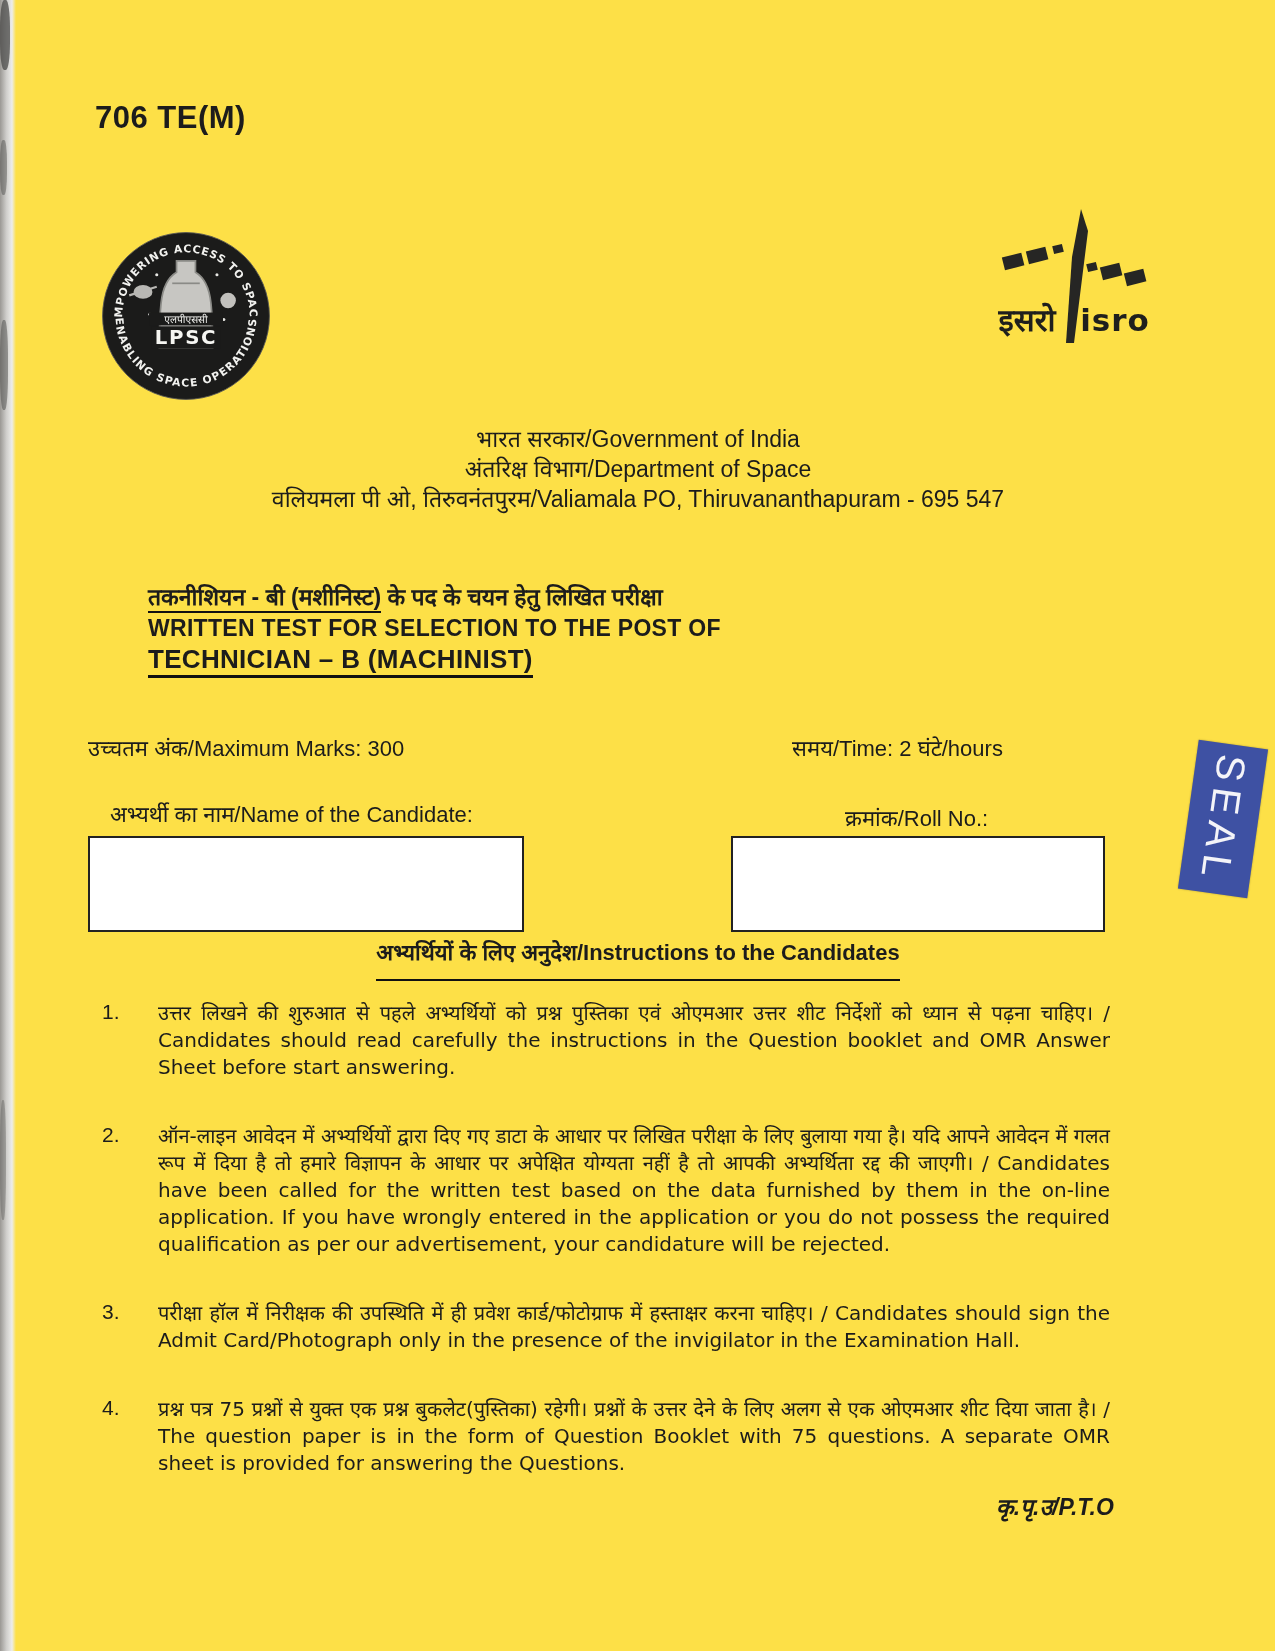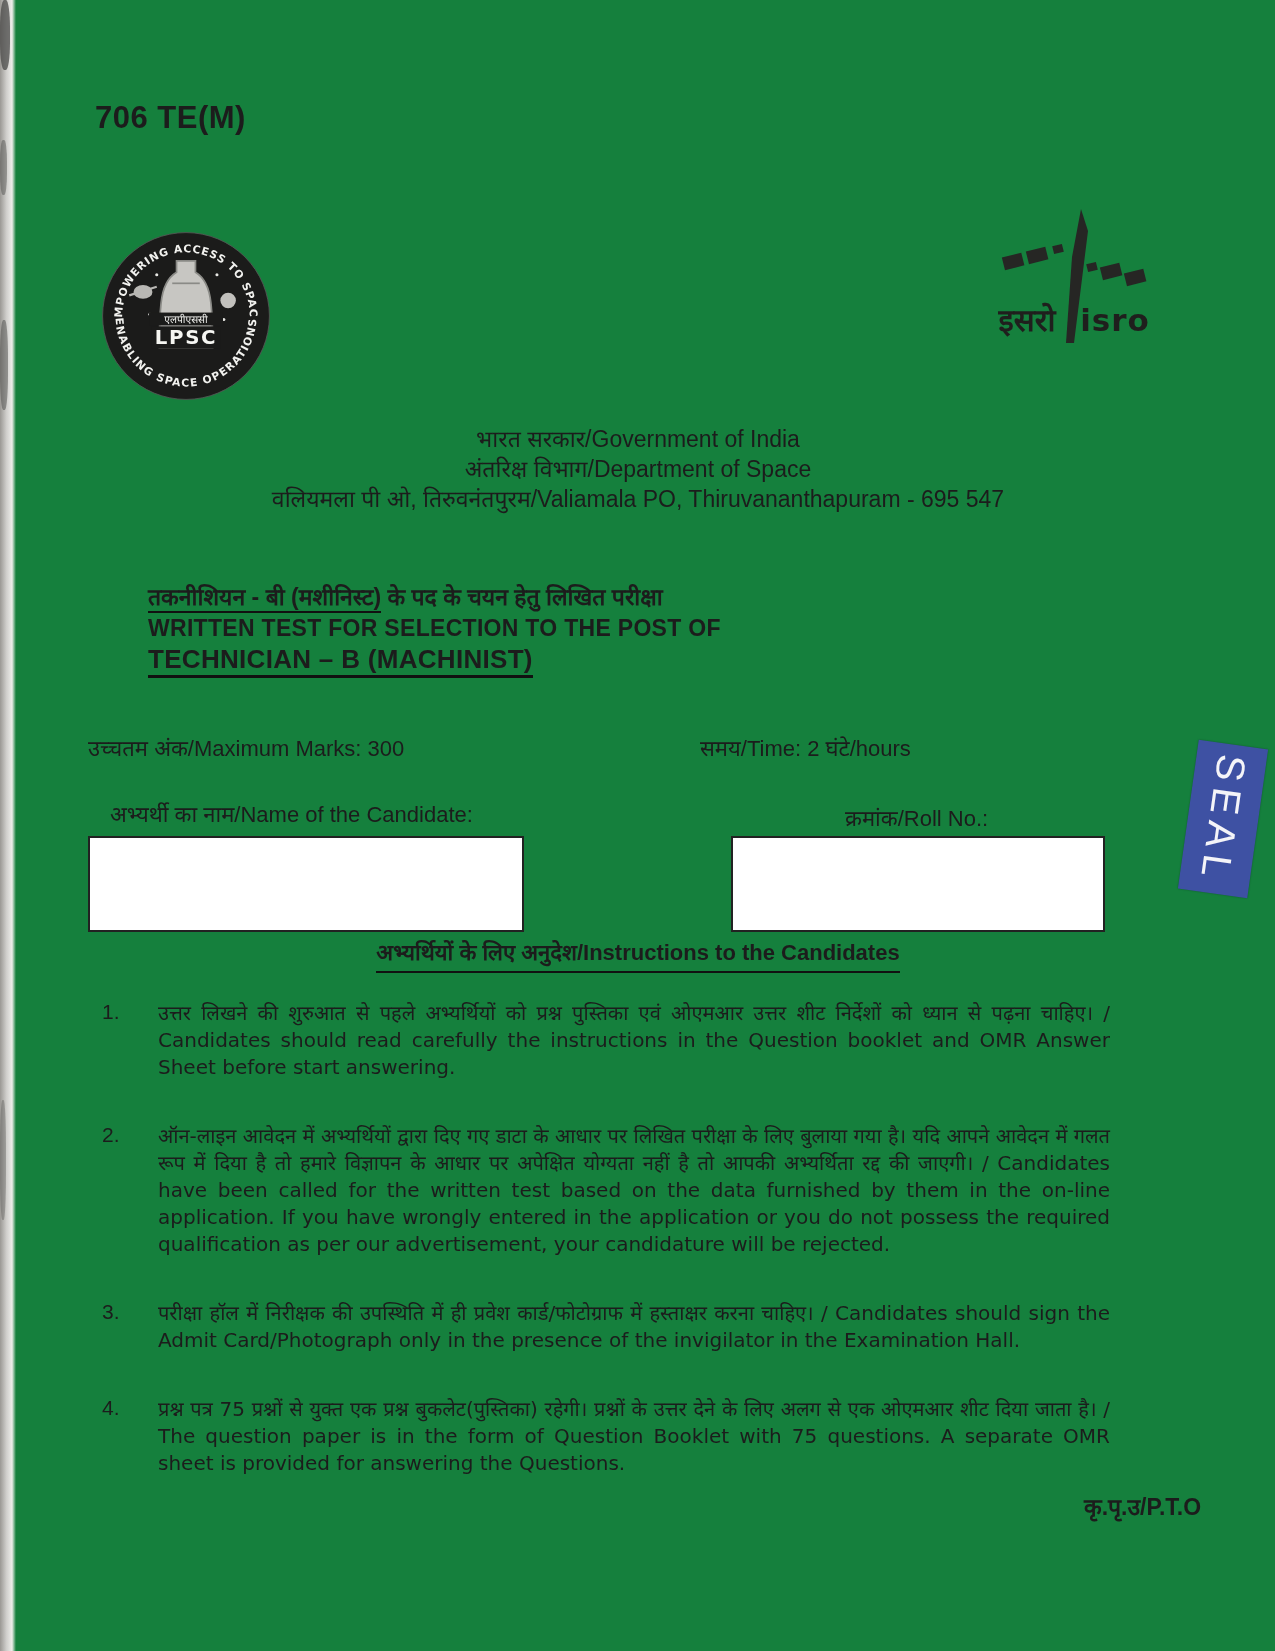--- a/index.html
+++ b/index.html
@@ -1,20 +1,20 @@
 <!DOCTYPE html>
 <html><head>
 <meta charset="utf-8">
 <style>
   html,body{margin:0;padding:0;background:#e9e9e7;}
   .page{
     position:relative;
     width:1275px;height:1651px;
     margin:0 auto;
-    background:#15803d;
+    background:#fde047;
     overflow:hidden;
     font-family:"Liberation Sans","DejaVu Sans",sans-serif;
     color:#1c1c1c;
   }
   
   .scan-edge{position:absolute;left:0;top:0;width:16px;height:100%;
     background:linear-gradient(to right,#9a9894,#cfcecb 40%,#ededea 75%,rgba(255,255,255,0));}
   .blob{position:absolute;background:#4a4a48;border-radius:40%;opacity:.75;}
   .blob.b1{left:0;top:0;width:10px;height:70px;}
   .blob.b2{left:0;top:140px;width:7px;height:55px;opacity:.45;}
@@ -39,46 +39,46 @@
 
   .test-title{position:absolute;left:148px;top:582px;width:980px;text-align:left;line-height:31px;}
   .t-hi{font-size:23px;font-weight:bold;}
   .t-hi .ul{border-bottom:2.5px solid #111;padding-bottom:1px;}
   .t-en1{font-size:23px;font-weight:bold;letter-spacing:.3px;}
   .t-en2{font-size:26px;font-weight:bold;letter-spacing:.3px;}
   .t-en2 span{border-bottom:3px solid #111;padding-bottom:1px;}
 
   .date-line{position:absolute;left:700px;top:700px;width:395px;text-align:right;font-size:22px;}
   .marks-line{position:absolute;left:88px;top:732px;font-size:22px;}
-  .time-line{position:absolute;left:700px;top:732px;width:395px;text-align:left;font-size:22px;}
+  .time-line{position:absolute;left:700px;top:732px;width:395px;text-align:center;font-size:22px;}
 
   .seal{position:absolute;left:1188px;top:744px;width:70px;height:150px;
     background:#3e51a3;transform:rotate(8deg);display:flex;align-items:center;justify-content:center;
     box-shadow:0 0 2px rgba(0,0,0,.3);}
   .seal span{writing-mode:vertical-rl;color:#f4f4f8;font-size:40px;font-weight:500;
     letter-spacing:7px;font-family:"Liberation Sans",sans-serif;}
 
   .name-label{position:absolute;left:110px;top:798px;font-size:22px;}
   .roll-label{position:absolute;left:845px;top:802px;font-size:22px;text-align:right;}
   .fill-box{position:absolute;top:836px;height:92px;border:2px solid #222;background:#fff;}
   .name-box{left:88px;width:432px;}
   .roll-box{left:731px;width:370px;}
 
   .instr-heading{position:absolute;left:148px;top:936px;width:980px;text-align:center;
     font-size:22px;font-weight:bold;}
-  .instr-heading span{border-bottom:2.5px solid #111;padding-bottom:6px;}
+  .instr-heading span{border-bottom:2.5px solid #111;padding-bottom:14px;}
 
   .instr-list{position:absolute;left:96px;top:1000px;width:1014px;
     display:flex;flex-direction:column;gap:42px;}
   .instr-item{display:grid;grid-template-columns:62px 1fr;}
   .instr-num{font-size:21px;padding-left:6px;}
   .instr-text{font-size:20px;line-height:27px;text-align:justify;
     font-family:"DejaVu Sans","Liberation Sans",sans-serif;}
 
-  .pto{position:absolute;left:1084px;top:1490px;font-size:23px;font-weight:600;}
+  .pto{position:absolute;left:996px;top:1490px;font-size:23px;font-weight:600;font-style:italic;}
 
   svg text{font-family:"DejaVu Sans",sans-serif;}
 </style>
 </head>
 <body>
 
 <div class="page">
 
   <div class="scan-edge"></div>
   <div class="blob b1"></div>

